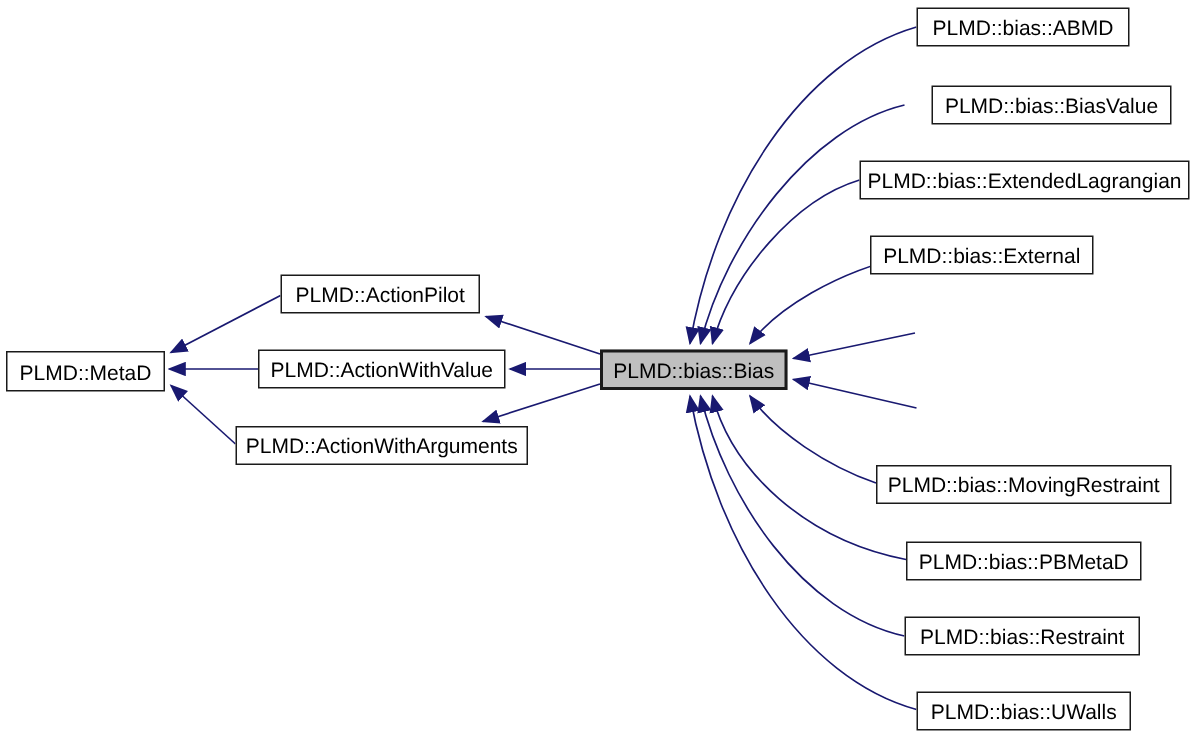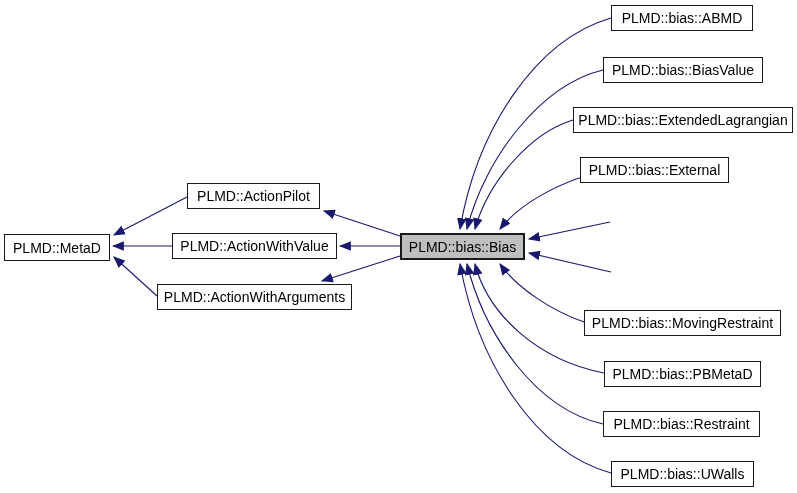--- a/index.html
+++ b/index.html
@@ -71,21 +71,21 @@
 
   <div class="node" style="left:4px;top:234px;width:106px;height:27px">PLMD::MetaD</div>
 
   <div class="node" style="left:172px;top:233px;width:165px;height:26px">PLMD::ActionWithValue</div>
   <div class="node" style="left:187px;top:183px;width:133px;height:26px">PLMD::ActionPilot</div>
   <div class="node" style="left:157px;top:284px;width:195px;height:26px">PLMD::ActionWithArguments</div>
 
   <div class="node focus" style="left:400px;top:233px;width:125px;height:27px">PLMD::bias::Bias</div>
 
   <div class="node" style="left:611px;top:5px;width:142px;height:26px">PLMD::bias::ABMD</div>
-  <div class="node" style="left:603px;top:57px;width:160px;height:26px">PLMD::bias::BiasValue</div>
+  <div class="node" style="left:621px;top:57px;width:160px;height:26px">PLMD::bias::BiasValue</div>
   <div class="node" style="left:573px;top:107px;width:220px;height:26px">PLMD::bias::ExtendedLagrangian</div>
   <div class="node" style="left:580px;top:157px;width:149px;height:26px">PLMD::bias::External</div>
   <div class="node" style="left:584px;top:310px;width:197px;height:26px">PLMD::bias::MovingRestraint</div>
   <div class="node" style="left:604px;top:361px;width:157px;height:26px">PLMD::bias::PBMetaD</div>
   <div class="node" style="left:603px;top:411px;width:157px;height:26px">PLMD::bias::Restraint</div>
   <div class="node" style="left:611px;top:461px;width:143px;height:26px">PLMD::bias::UWalls</div>
 
 </div>
 
 </body></html>

